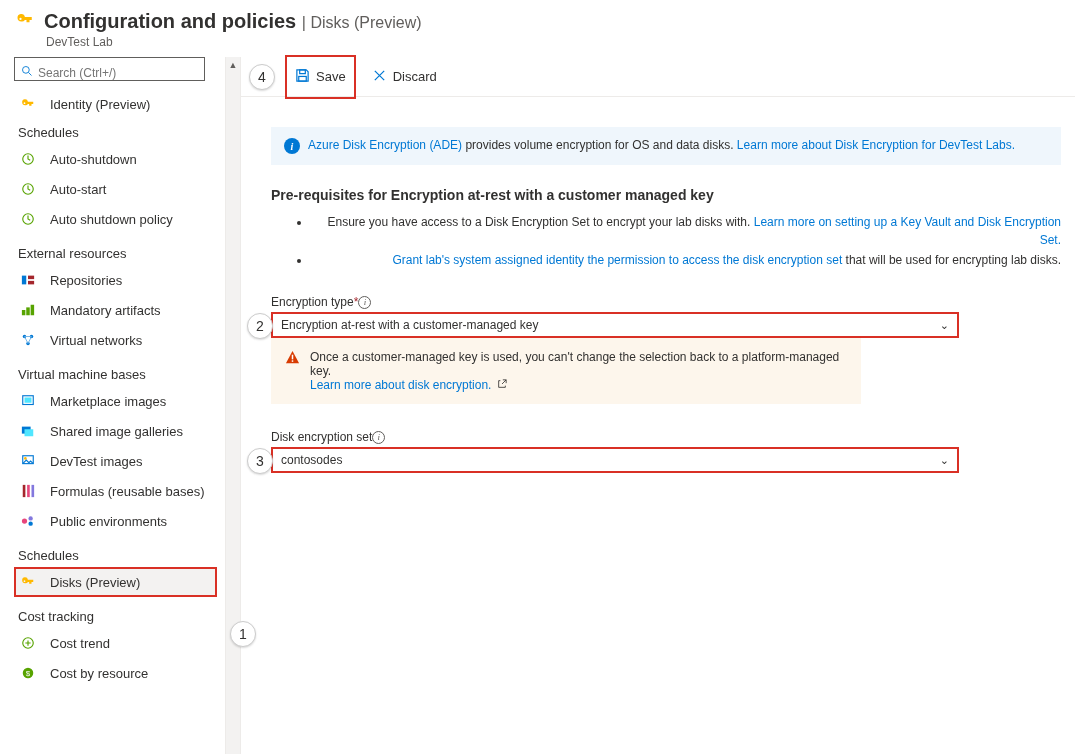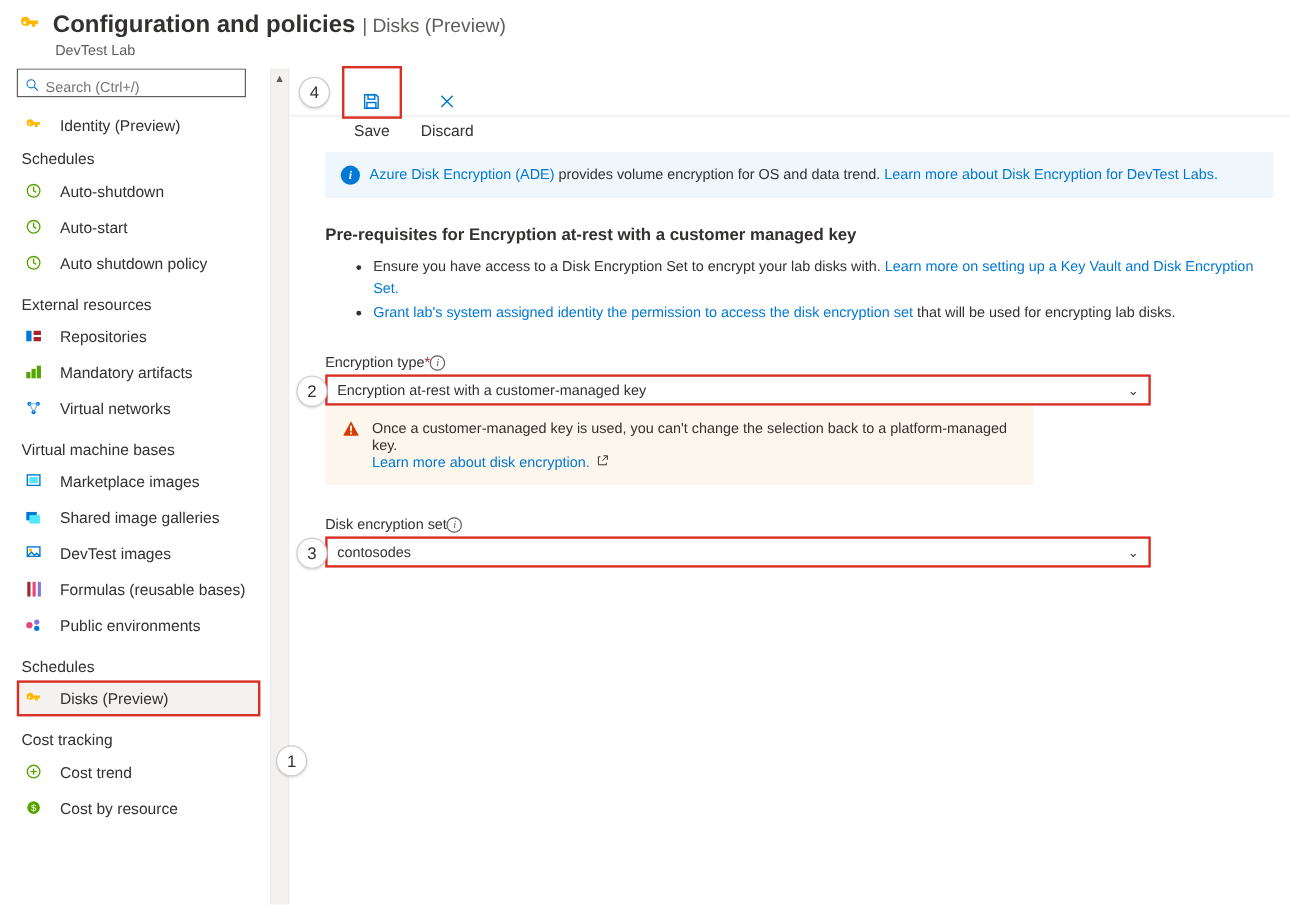--- a/index.html
+++ b/index.html
@@ -152,21 +152,20 @@
   .toolbar-btn {
     display: inline-flex;
     align-items: center;
     gap: 6px;
     padding: 20px 8px;
     font-size: 13px;
     color: #323130;
     cursor: pointer;
     border: 2px solid transparent;
     height: 30px;
-    flex-direction: column;
   }
   .toolbar-btn.highlighted {
     border: 2px solid #d93025;
   }
   .toolbar-icon { color: #0078d4; }
   .content {
     padding: 30px 10px 10px 30px;
     position: relative;
   }
   .info-banner {
@@ -194,20 +193,21 @@
     font-weight: 600;
     margin-top: 22px;
     margin-bottom: 10px;
     color: #323130;
   }
   .bullets {
     padding-left: 40px;
     font-size: 12px;
     color:#323130;
     width: 790px;
+    text-align: right;
   }
   .bullets li { margin-bottom: 2px; line-height:1.5;}
   .field {
     margin-top: 26px;
     position: relative;
   }
   .field-label {
     font-size: 12px;
     color:#323130;
     display:flex;
@@ -470,21 +470,21 @@
           </span>
           <span>Discard</span>
         </div>
       </div>
 
       <div class="content">
 
         <div class="info-banner">
           <span class="info-icon">i</span>
           <div>
-            <a class="link">Azure Disk Encryption (ADE)</a><span> provides volume encryption for OS and data trend. </span><a class="link">Learn more about Disk Encryption for DevTest Labs.</a>
+            <a class="link">Azure Disk Encryption (ADE)</a><span> provides volume encryption for OS and data disks. </span><a class="link">Learn more about Disk Encryption for DevTest Labs.</a>
           </div>
         </div>
 
         <div class="section-heading">Pre-requisites for Encryption at-rest with a customer managed key</div>
         <ul class="bullets">
           <li>
             <span>Ensure you have access to a Disk Encryption Set to encrypt your lab disks with. </span><a class="link">Learn more on setting up a Key Vault and Disk Encryption Set.</a>
           </li>
           <li>
             <a class="link">Grant lab's system assigned identity the permission to access the disk encryption set</a><span> that will be used for encrypting lab disks.</span>

